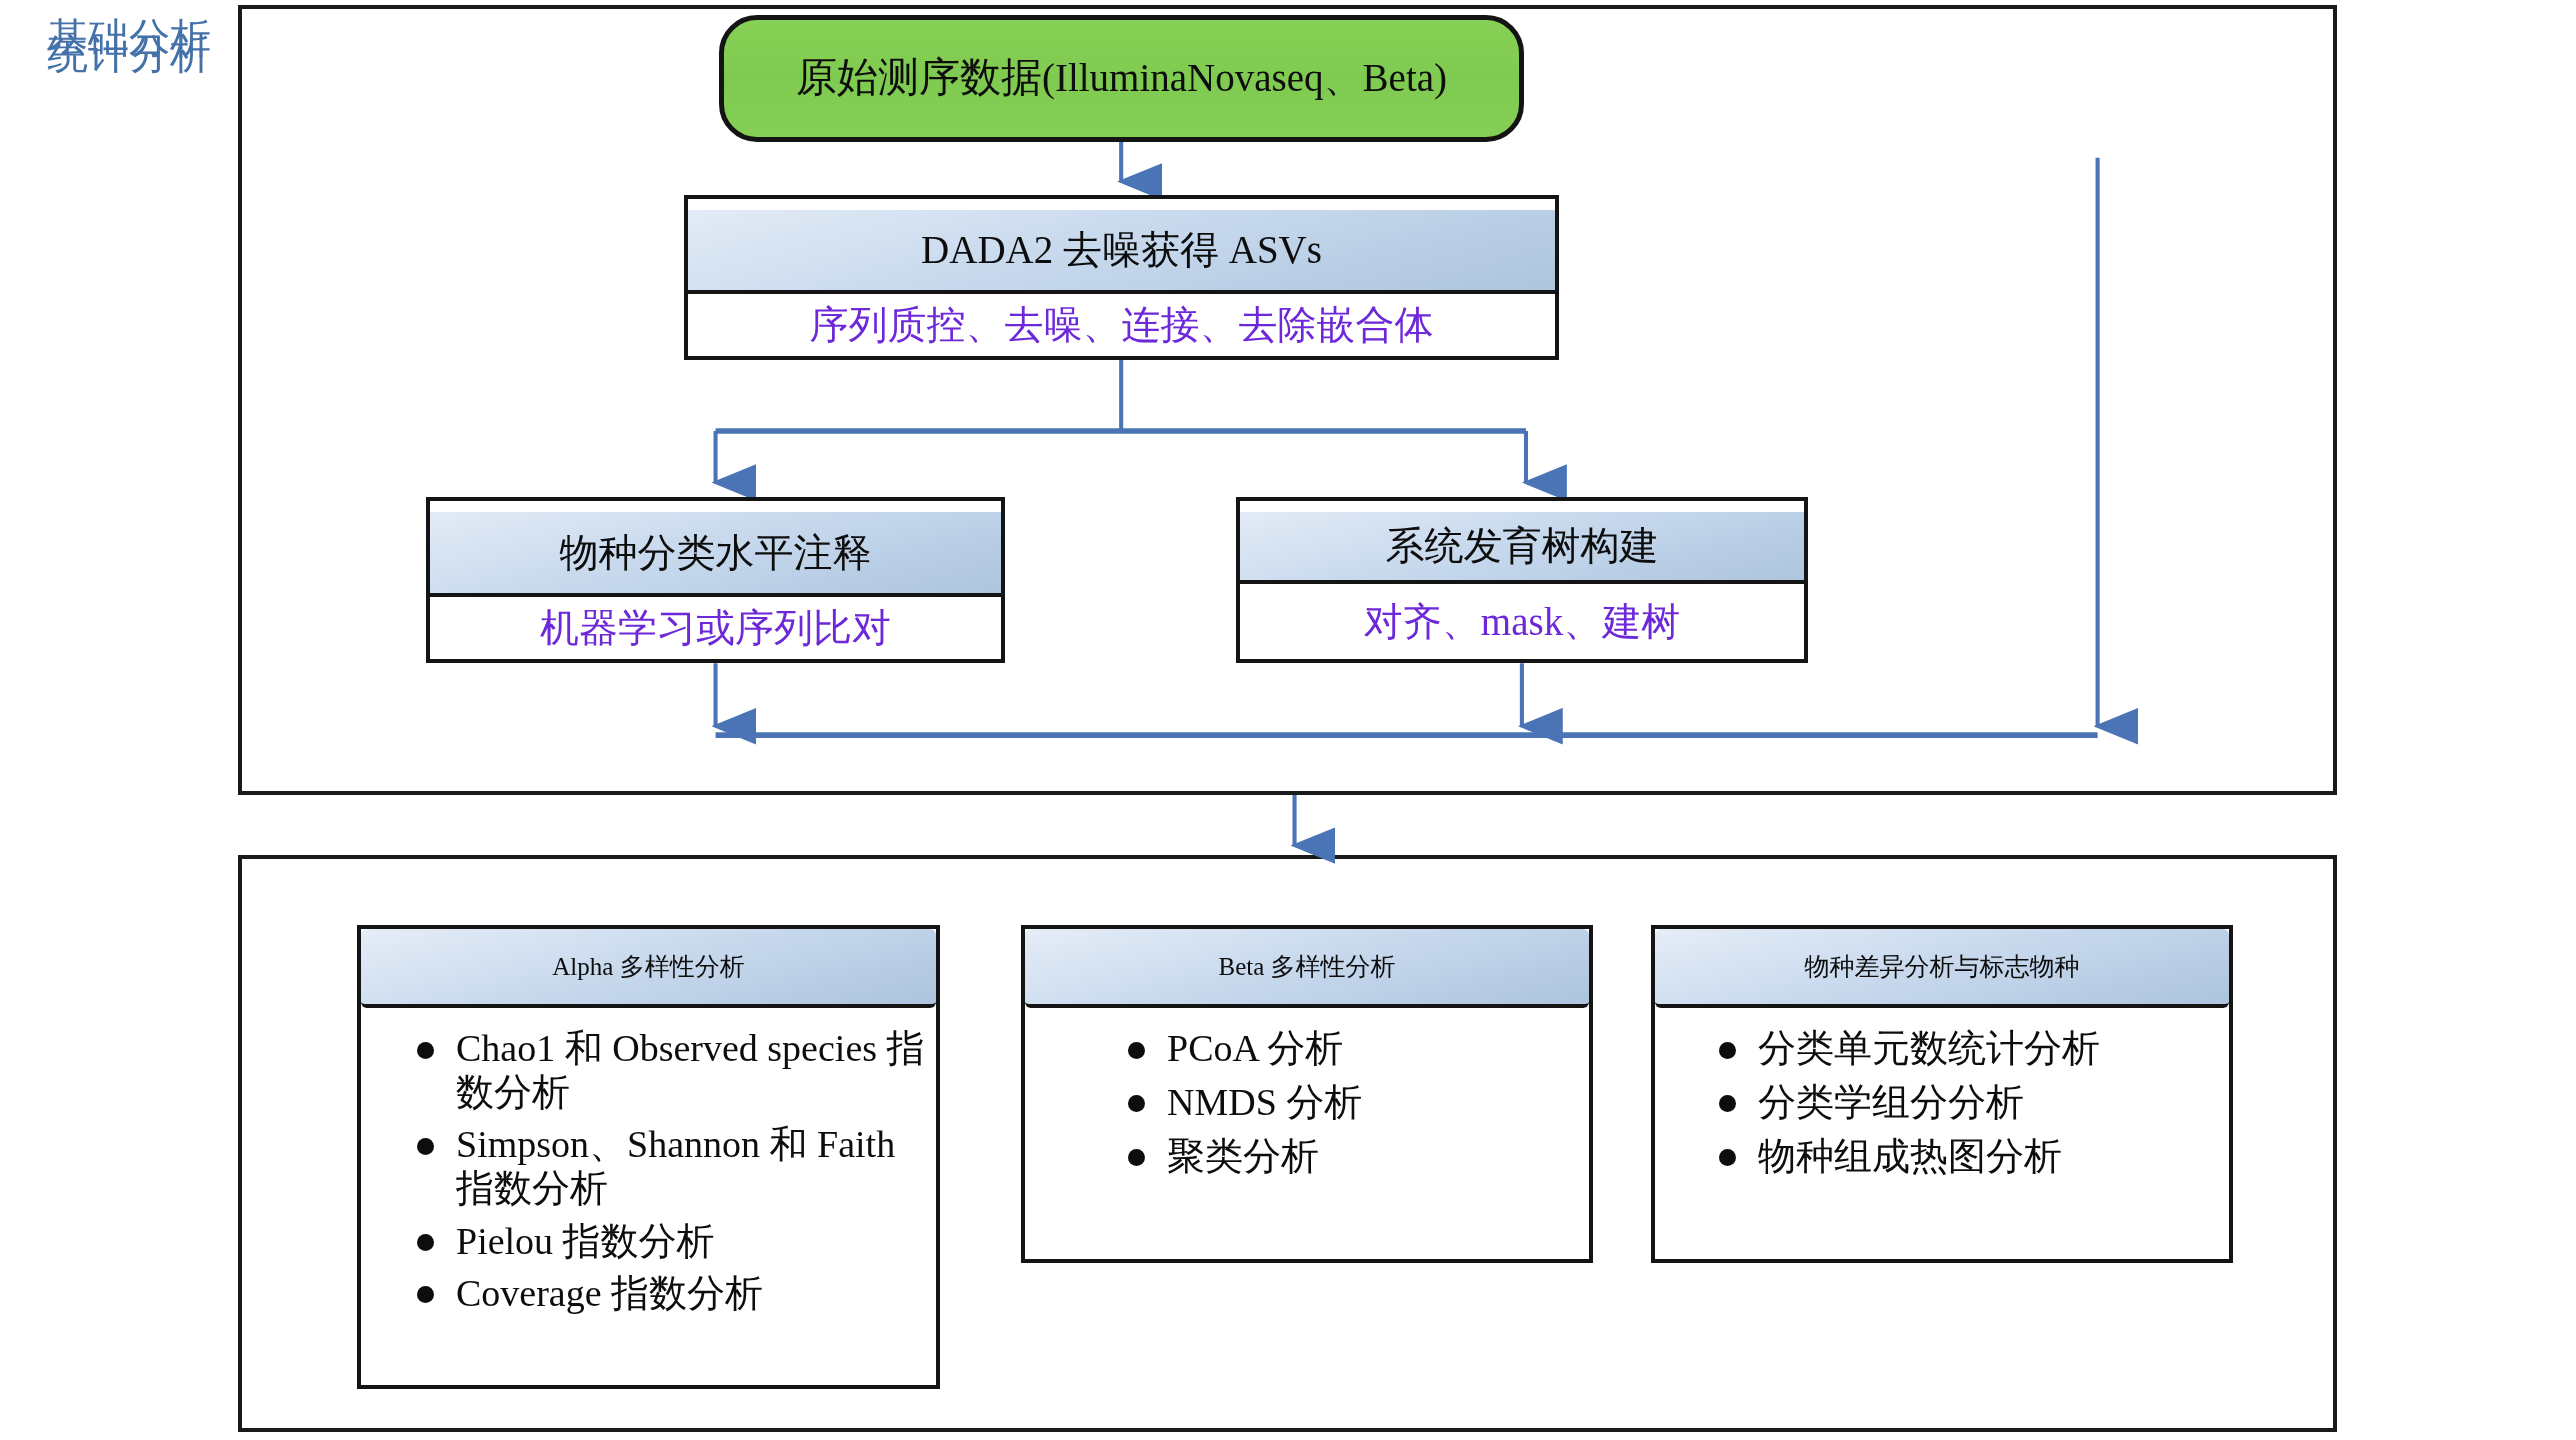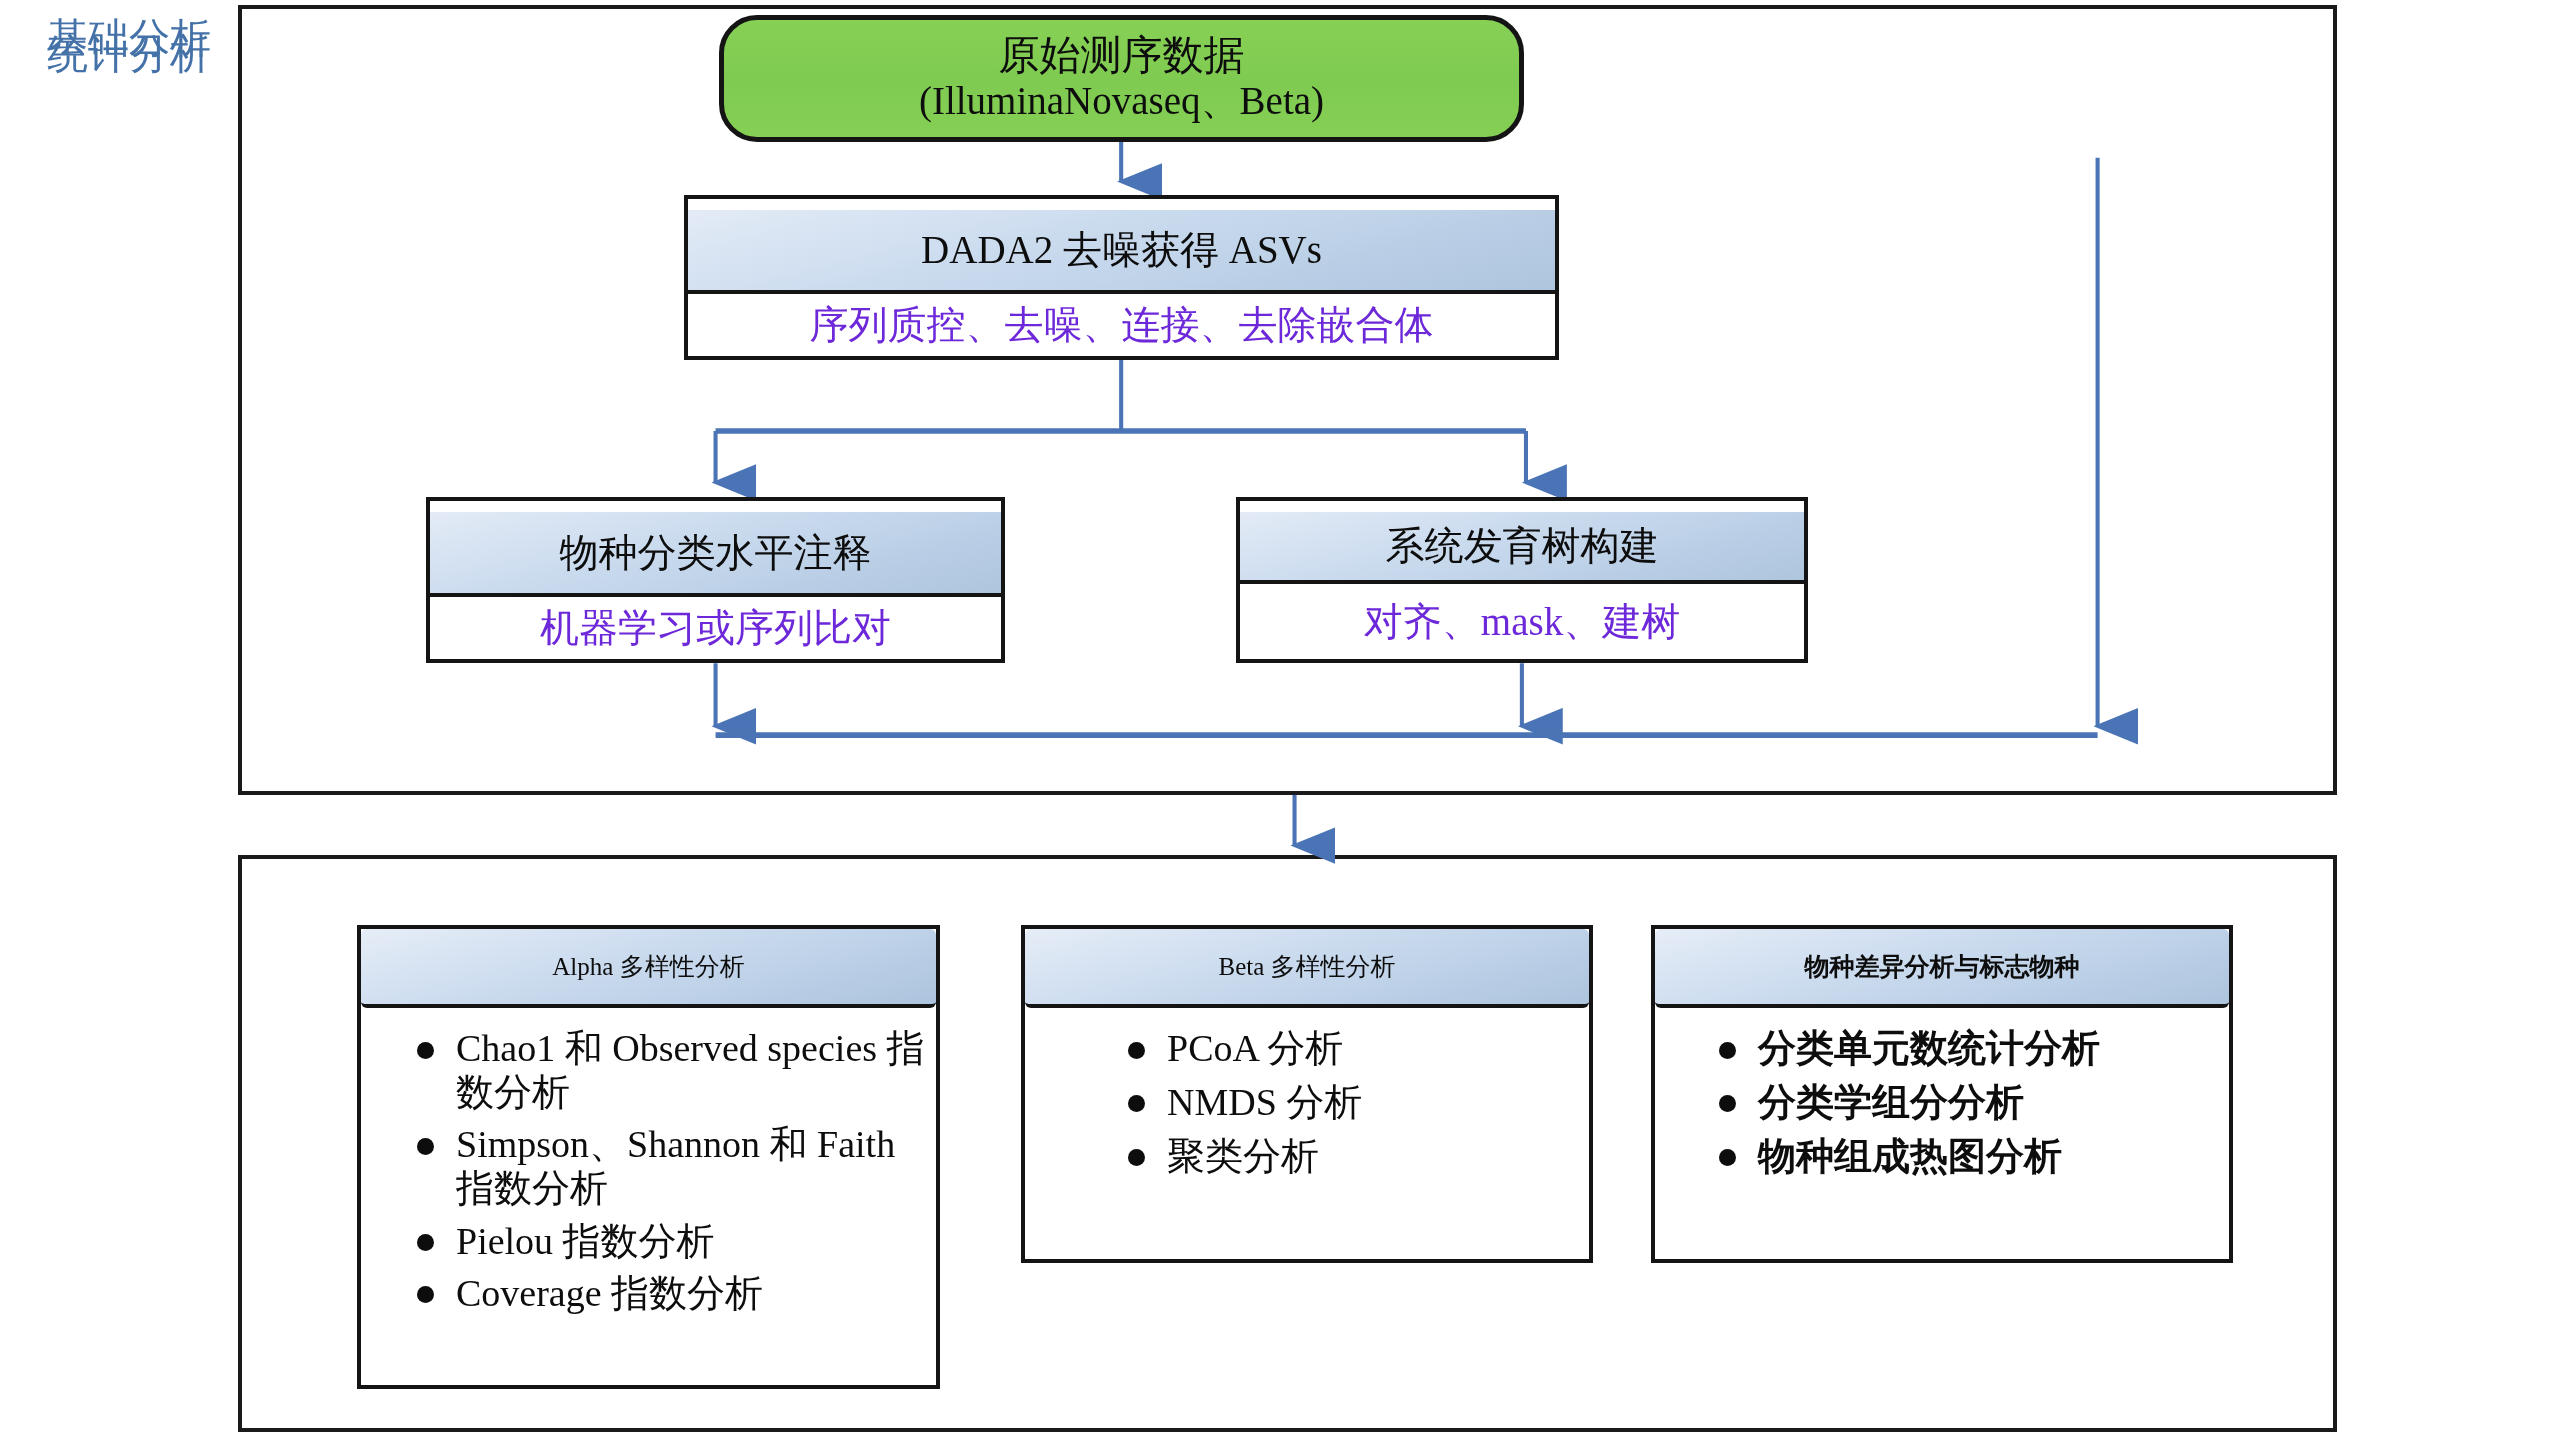--- a/index.html
+++ b/index.html
@@ -40,21 +40,21 @@
   #label-stats { left: 47px; top: 34px; }
 
   
   .green-node {
     position: absolute;
     background: linear-gradient(180deg, #86d155 0%, #7fca50 50%, #84cf54 100%);
     border: 5.7px solid #141414;
     border-radius: 38px;
     box-sizing: border-box;
     display: flex;
-    flex-direction: column;
+    flex-direction: row;
     align-items: center;
     justify-content: center;
     color: #0d0d0d;
     text-align: center;
   }
   #node-raw-data {
     left: 719px; top: 14.7px; width: 805px; height: 127px;
   }
   #node-raw-data .ln1 { font-size: 41px; line-height: 1.12; }
   #node-raw-data .ln2 { font-size: 39px; line-height: 1.12; }
@@ -157,21 +157,21 @@
   .bullets li .txt { display: block; }
 
   #card-alpha { left: 357px; top: 925px; width: 583px; height: 464px; }
   #card-alpha .bullets { padding-left: 56px; }
   #card-alpha .bullets li { padding-left: 39px; margin-bottom: 8.2px; }
 
   #card-beta { left: 1021px; top: 925px; width: 572px; height: 338px; }
   #card-beta .bullets { padding-left: 103px; }
   #card-beta .bullets li { padding-left: 39px; margin-bottom: 9.8px; }
 
-  #card-diff { left: 1651px; top: 925px; width: 582px; height: 338px; font-weight: bold; }
+  #card-diff { left: 1651px; top: 925px; width: 582px; height: 338px; }
   #card-diff .bullets { padding-left: 64px; }
   #card-diff .bullets li { padding-left: 39px; margin-bottom: 9.8px; }
 
   
   #connectors {
     position: absolute;
     left: 0; top: 0;
     width: 2576px;
     height: 1441px;
     pointer-events: none;

